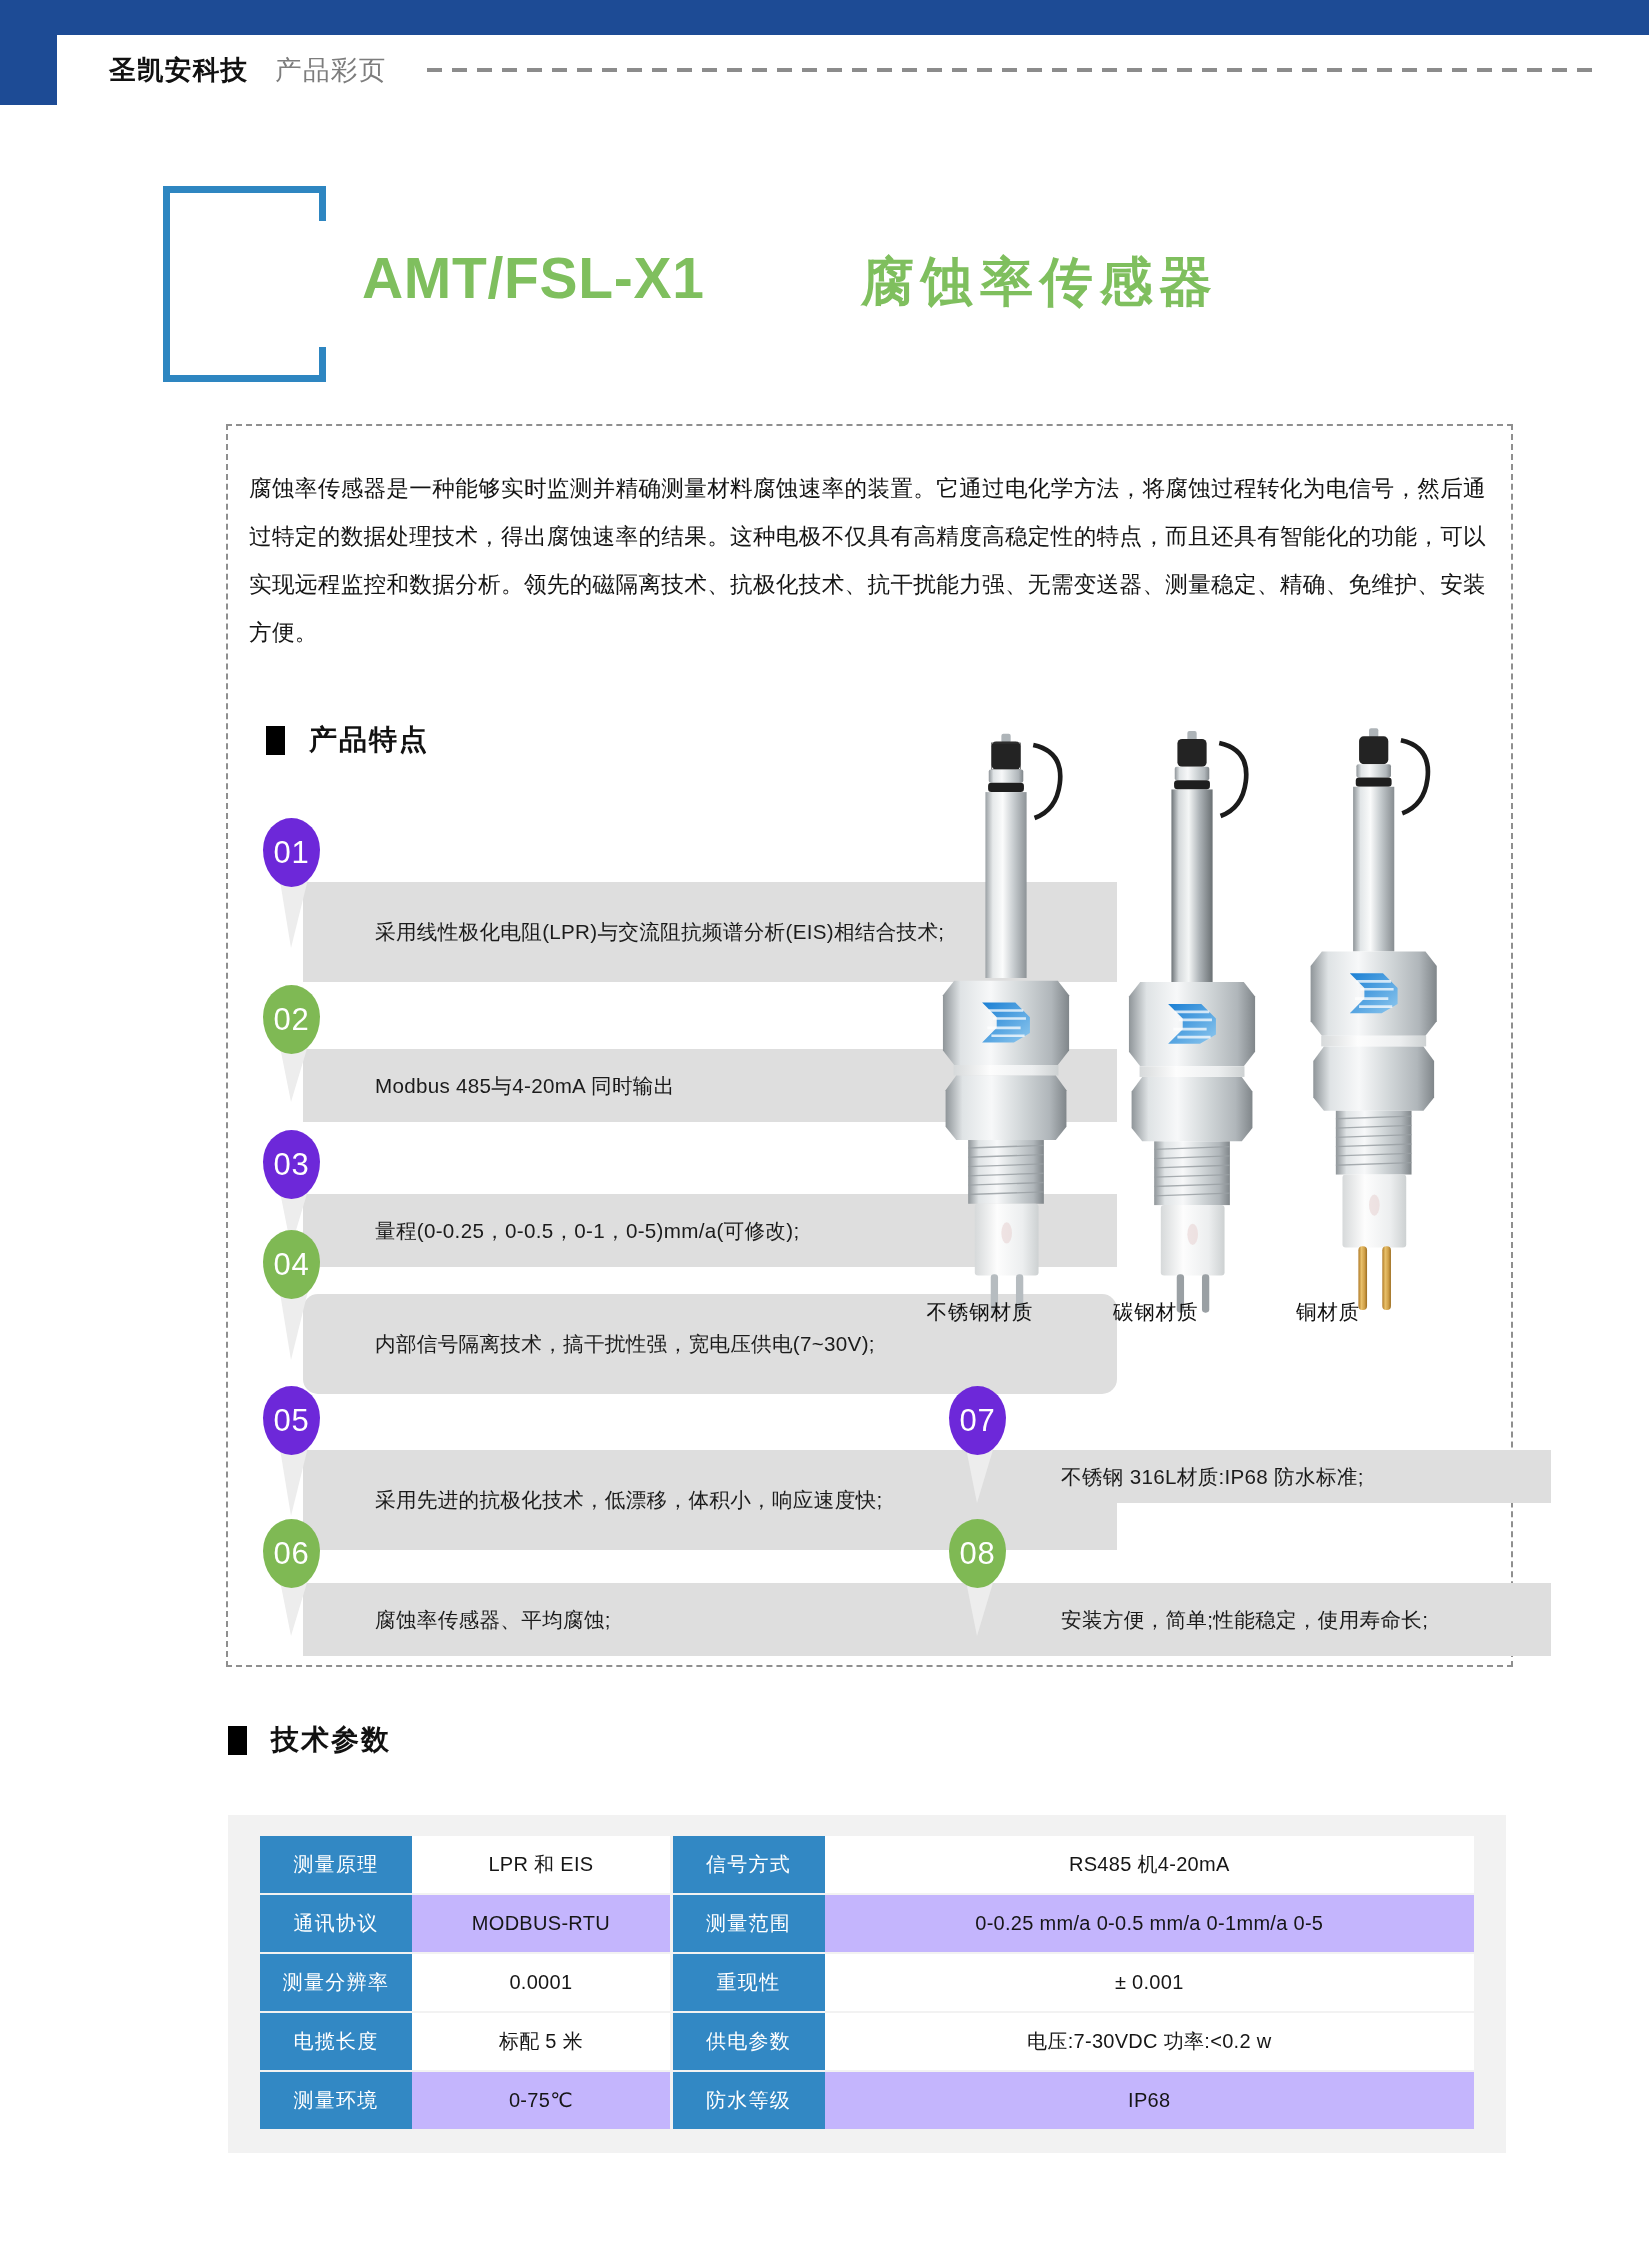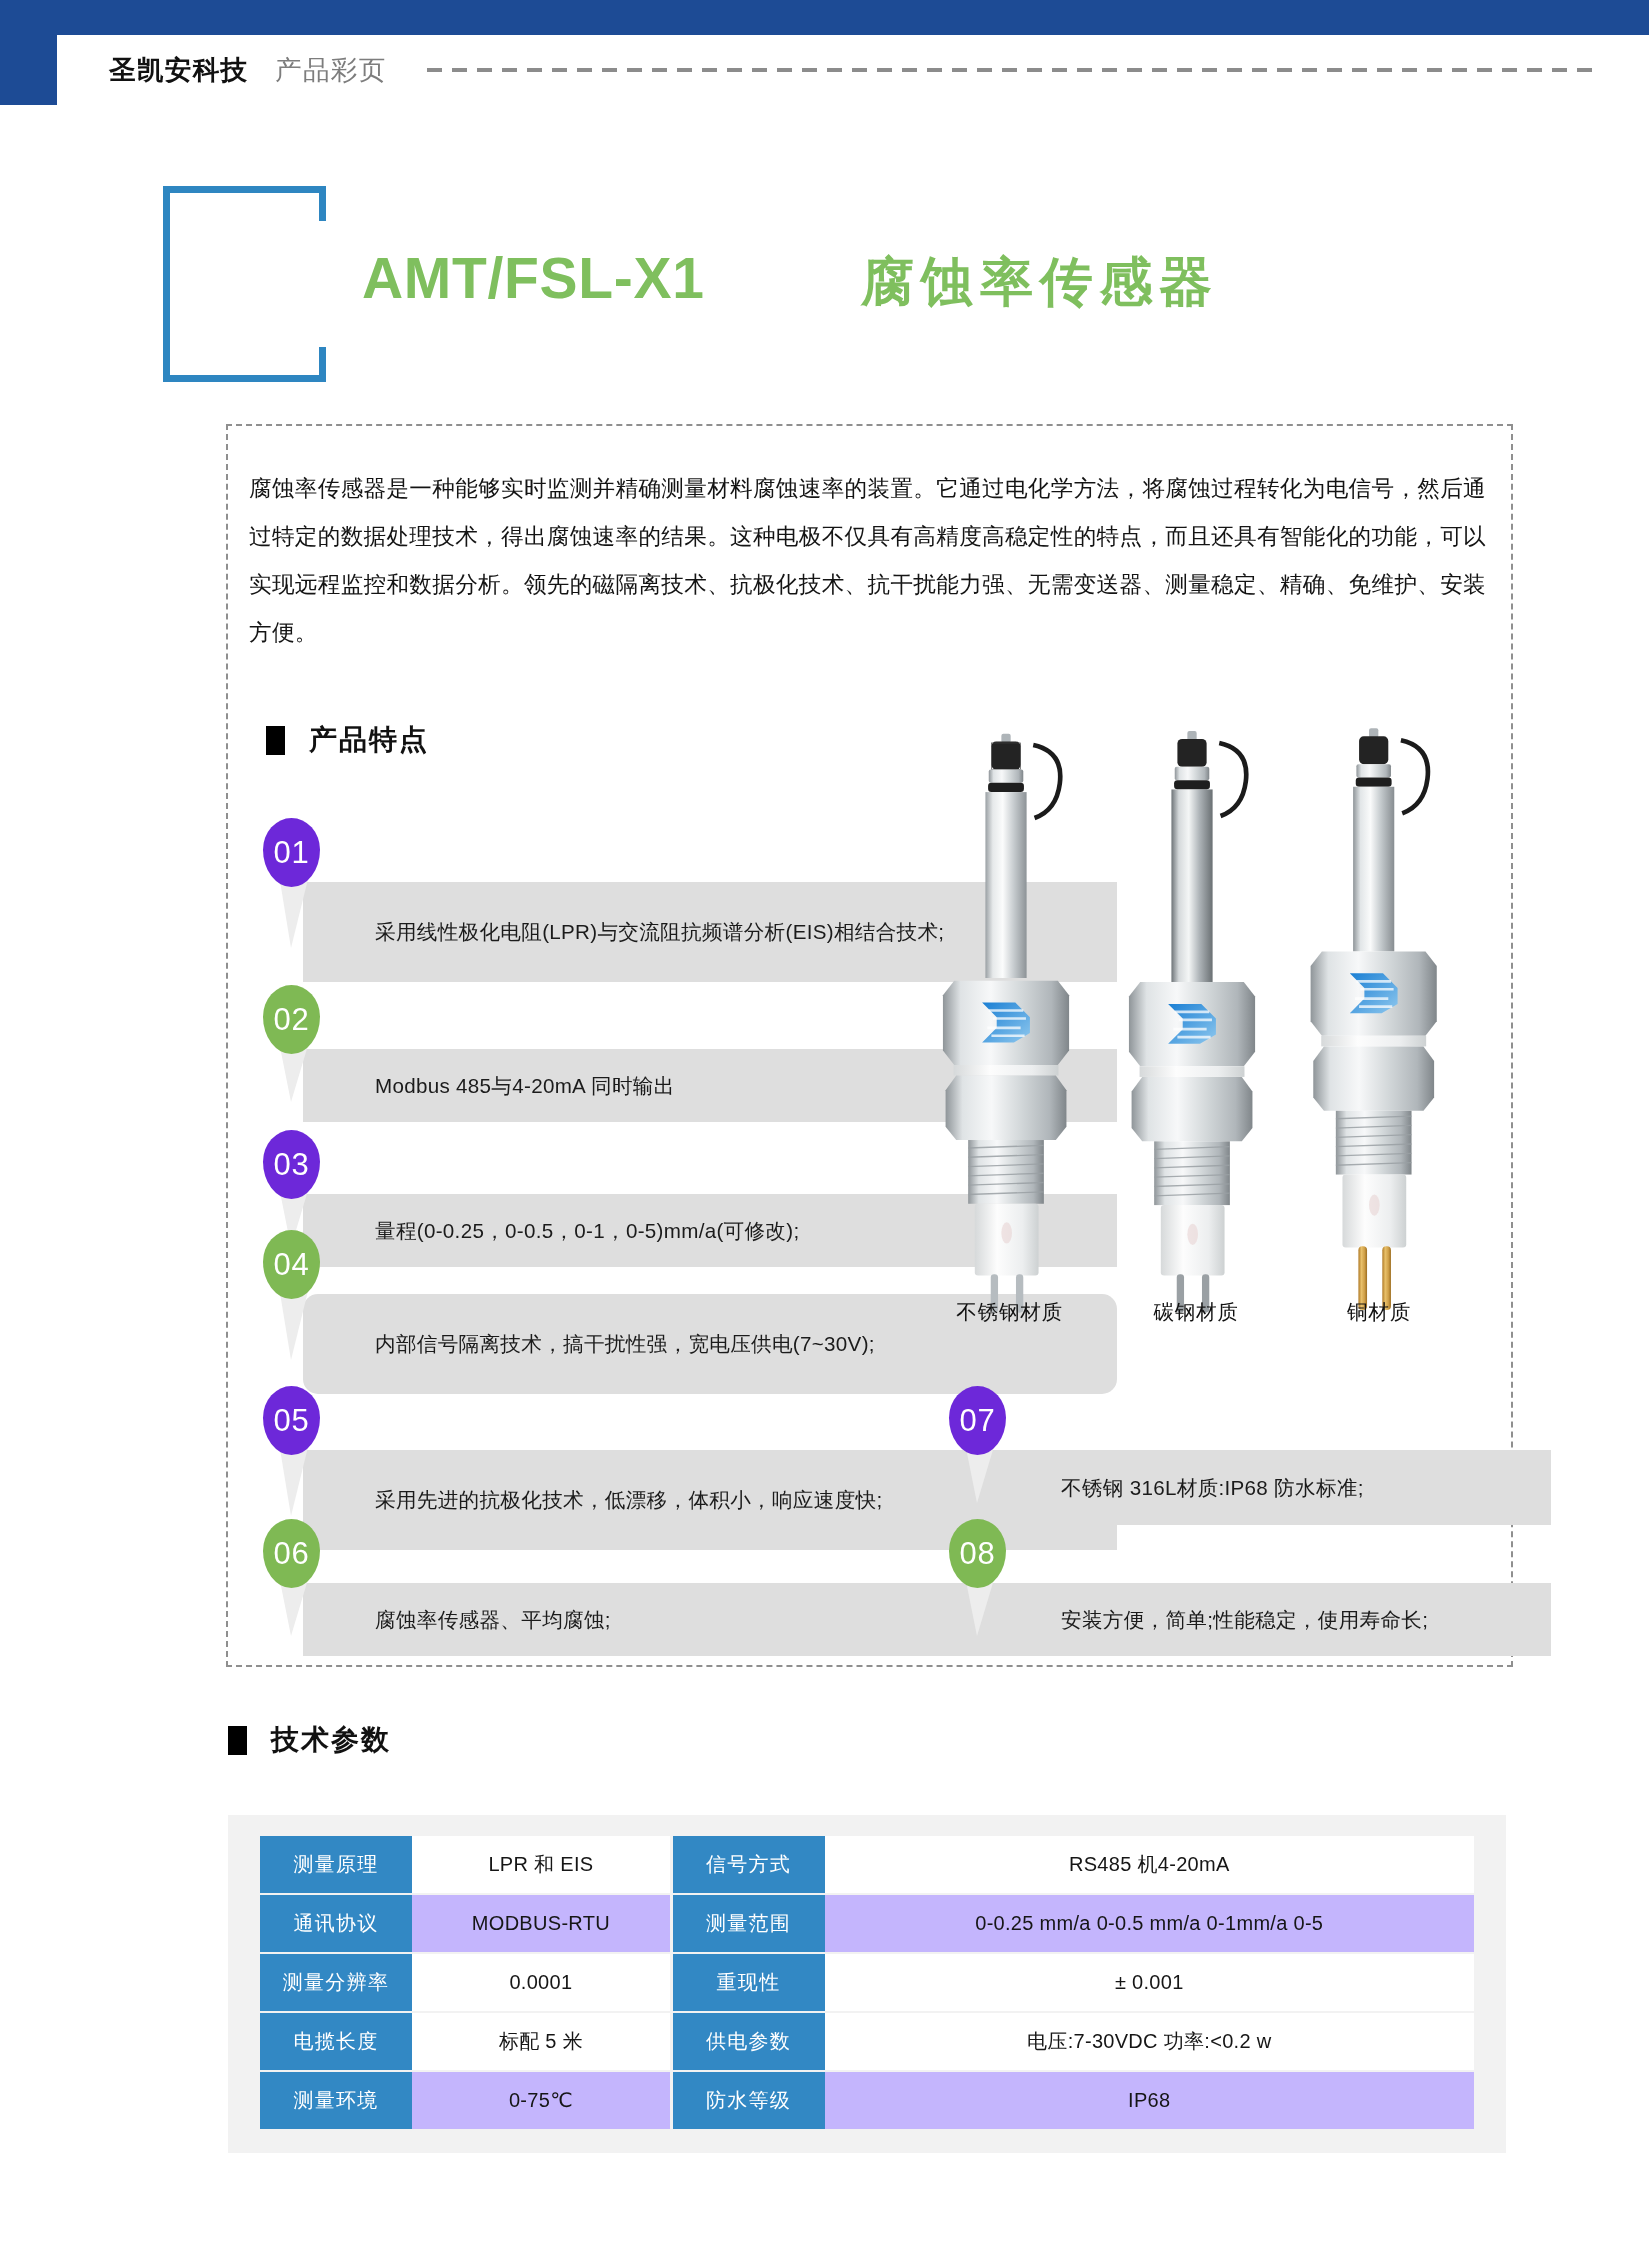--- a/index.html
+++ b/index.html
@@ -140,38 +140,38 @@
   #feat-04 { left: 263px; top: 1230px; }
   #feat-04 .bar { left: 40px; top: 64px; width: 814px; height: 100px; border-radius: 15px; }
   #feat-05 { left: 263px; top: 1386px; }
   #feat-05 .bar { left: 40px; top: 64px; width: 814px; height: 100px; }
   #feat-06 { left: 263px; top: 1519px; }
   #feat-06 .bar { left: 40px; top: 64px; width: 814px; height: 73px; }
   #feat-06 .tail { border-top-width: 60px; }
 
   
   #feat-07 { left: 949px; top: 1386px; }
-  #feat-07 .bar { left: 40px; top: 64px; width: 562px; height: 75px; }
+  #feat-07 .bar { left: 40px; top: 64px; width: 562px; height: 53px; }
   #feat-07 .tail { border-top-width: 60px; }
   #feat-08 { left: 949px; top: 1519px; }
   #feat-08 .bar { left: 40px; top: 64px; width: 562px; height: 73px; }
   #feat-08 .tail { border-top-width: 60px; }
 
   
   #products {
     position: absolute; left: 910px; top: 728px;
     width: 598px; height: 638px;
   }
   .product { position: absolute; top: 0; width: 166px; height: 598px; }
   #product-1 { left: 16.6px; }
   #product-2 { left: 203px; }
   #product-3 { left: 386px; }
   .product .caption {
     position: absolute; bottom: 0; left: 0; width: 166px;
-    text-align: center; font-size: 20.6px; color: #111; letter-spacing: 0.7px;
+    font-size: 20.6px; color: #111; letter-spacing: 0.7px;
   }
 
   
   #spec-table {
     position: absolute; left: 228px; top: 1815px;
     width: 1278px;
     background: #f2f2f2;
     padding: 18.6px 32px 22.6px 32px;
   }
   #spec-table table {

